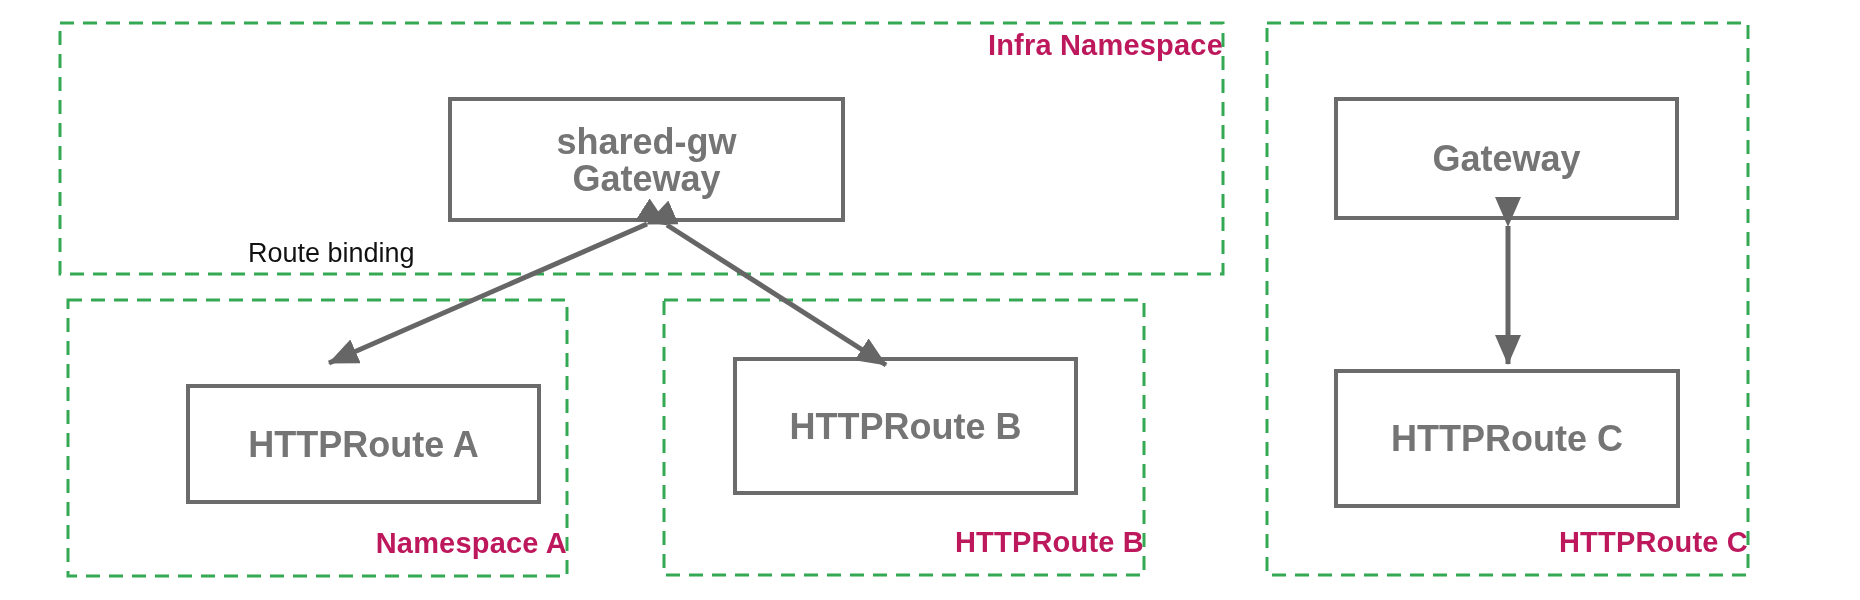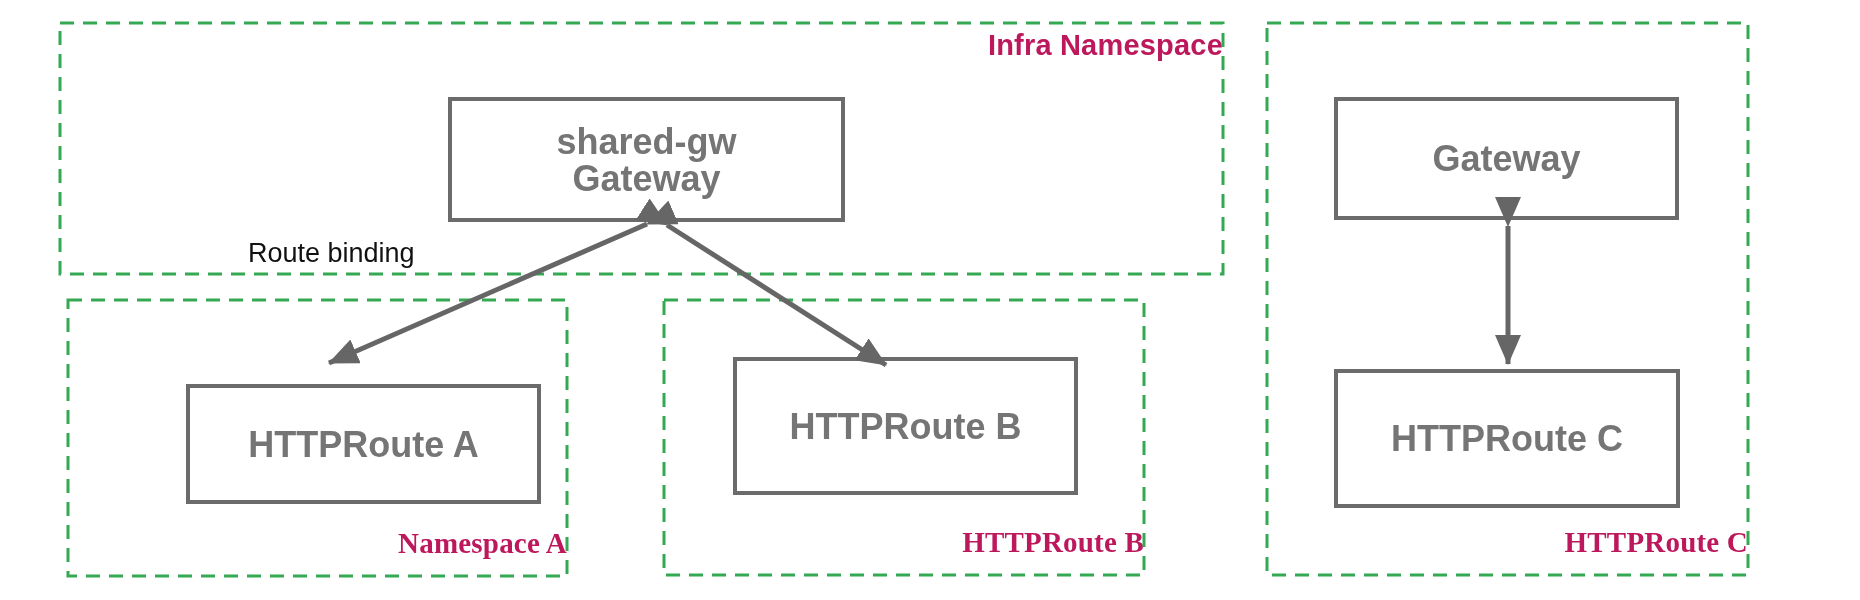--- a/index.html
+++ b/index.html
@@ -20,21 +20,21 @@
   .ns-title {
     position: absolute;
     left: 16px; right: 0;
     text-align: right;
     font-weight: bold;
     font-size: 29px;
     color: #be185d;
     letter-spacing: 0.2px;
   }
   .ns-title.top { top: 6px; }
-  .ns-title.bottom { bottom: 16px; font-family: Liberation Serif, serif; }
+  .ns-title.bottom { bottom: 16px; }
 
   .node {
     position: absolute;
     background: #ffffff;
     border: 4px solid #6b6b6b;
     display: flex;
     flex-direction: column;
     align-items: center;
     justify-content: center;
     text-align: center;

